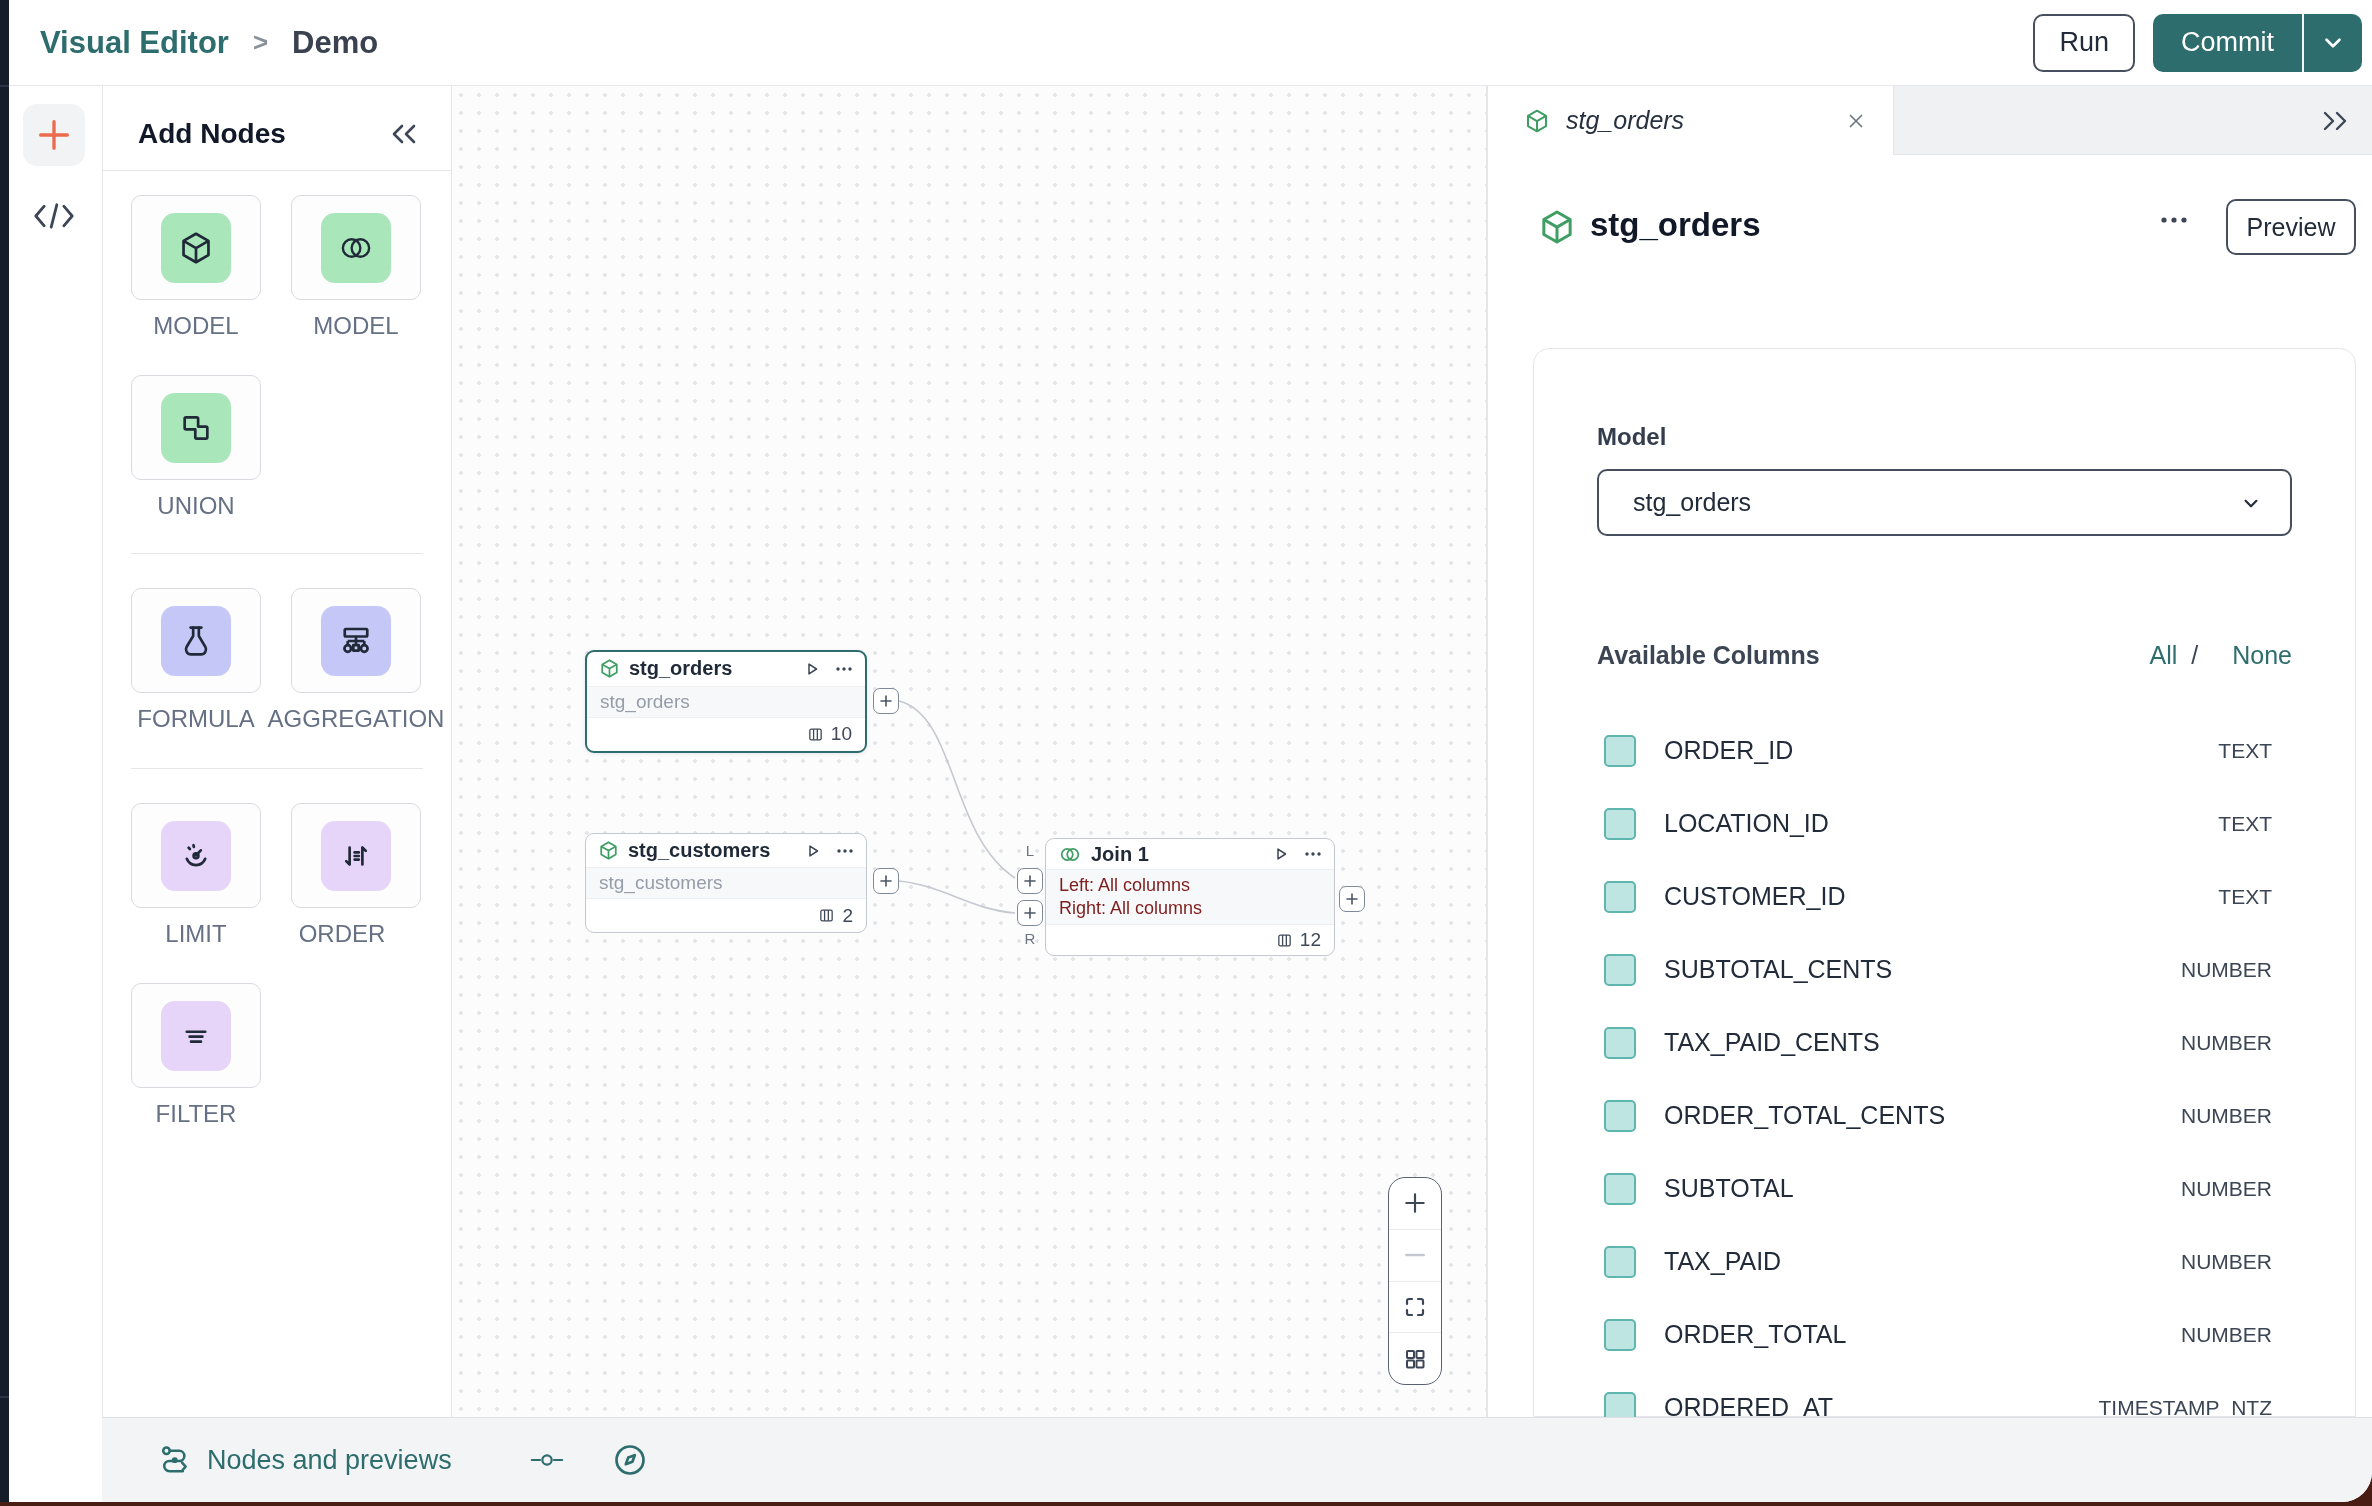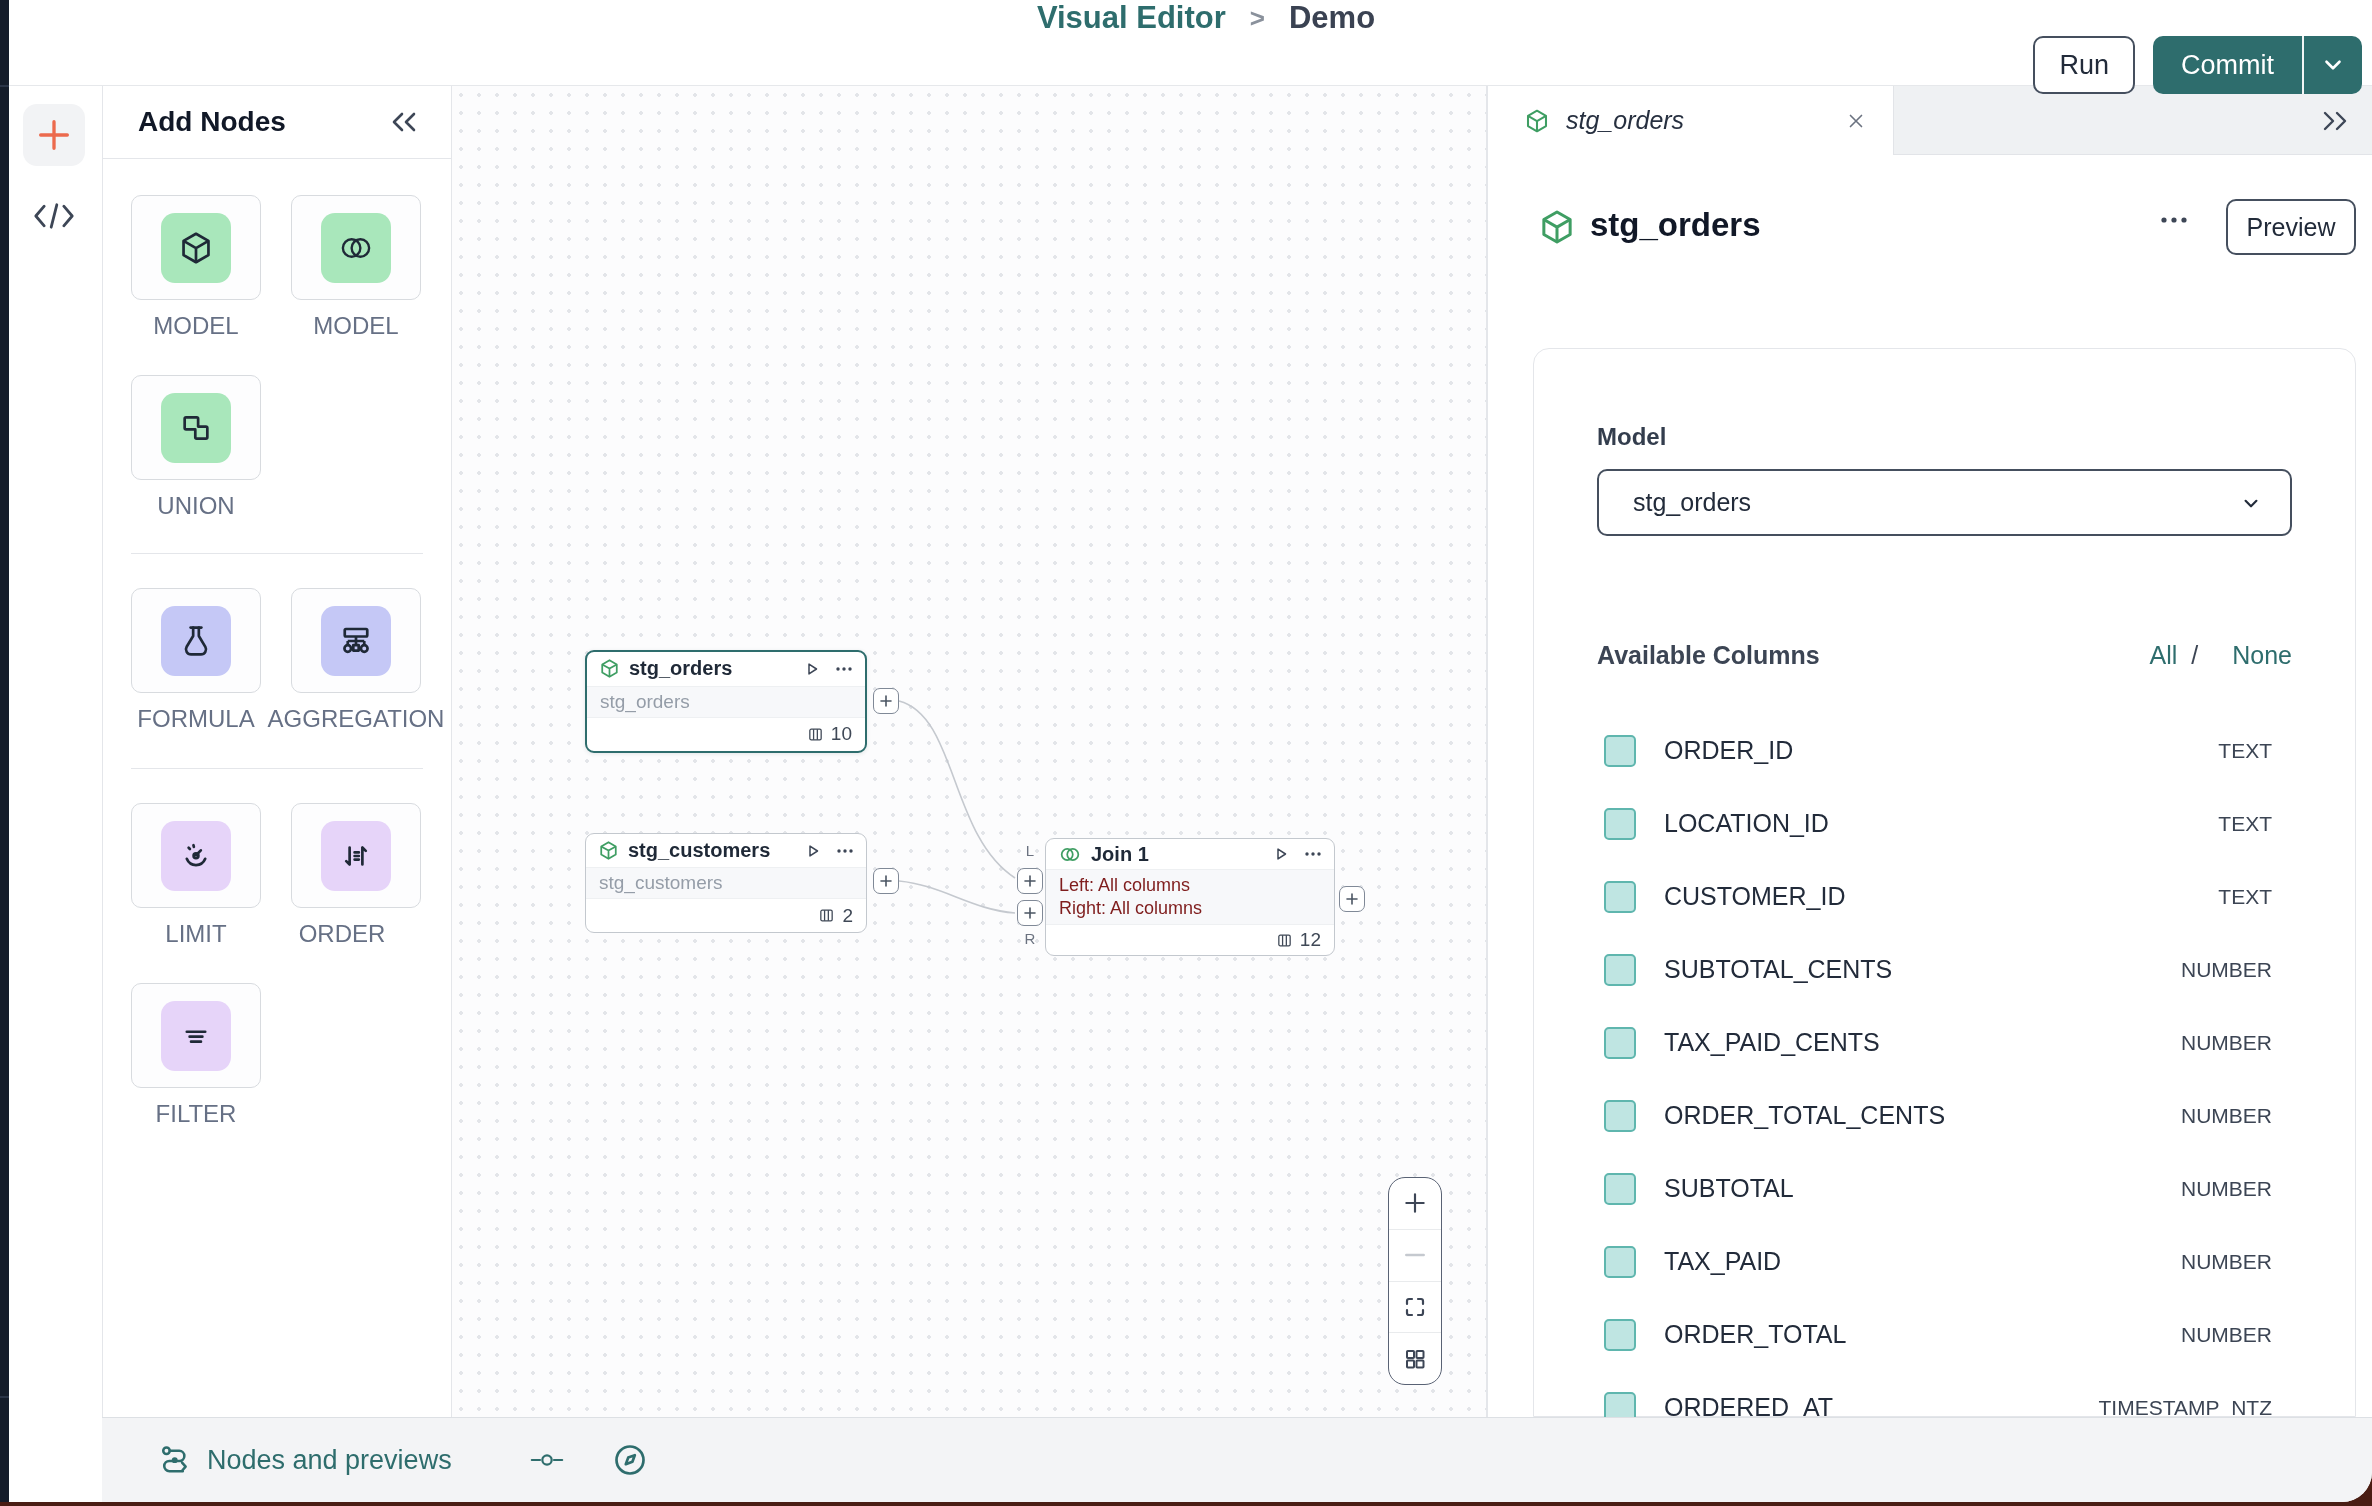--- a/index.html
+++ b/index.html
@@ -3,21 +3,21 @@
 <meta charset="utf-8">
 <style>
   * { margin:0; padding:0; box-sizing:border-box; font-family:"Liberation Sans","DejaVu Sans",sans-serif; }
   html,body { width:2372px; height:1506px; }
   body { background:#4a1d14; position:relative; overflow:hidden; }
   #app { position:absolute; left:0; top:0; width:2372px; height:1502px; background:#fff;
          border-bottom-right-radius:30px; overflow:hidden; }
 
   
   .hdr { position:absolute; left:0; top:0; right:0; height:86px; background:#fff;
-         border-bottom:1px solid #e6e8eb; display:flex; align-items:center; z-index:30;flex-direction:column; }
+         border-bottom:1px solid #e6e8eb; display:flex; align-items:center; z-index:30; }
   .crumbs { display:flex; align-items:center; gap:24px; padding-left:40px; }
   .crumb-app { color:#2e6d6d; font-size:31px; font-weight:bold; }
   .crumb-sep { color:#8a919c; font-size:26px; font-weight:bold; }
   .crumb-page { color:#3a4252; font-size:31px; font-weight:bold; }
   .hdr-right { margin-left:auto; display:flex; align-items:center; gap:18px; padding-right:10px; }
   .btn-run { height:58px; padding:0 24px; background:#fff; border:2px solid #454f5e; border-radius:10px;
              font-size:27px; color:#222b3a; display:flex; align-items:center; cursor:pointer; }
   .btn-commit-group { height:58px; display:flex; border-radius:10px; overflow:hidden; background:#2e6d6d; }
   .btn-commit { padding:0 28px; color:#fff; font-size:27px; display:flex; align-items:center; cursor:pointer; }
   .btn-commit-caret { width:60px; border-left:2px solid #f2f5f5; display:flex; align-items:center; justify-content:center; color:#fff; cursor:pointer; }
@@ -29,21 +29,21 @@
   
   .tool-col { position:absolute; left:9px; top:86px; width:93px; bottom:0; background:#fff; z-index:5; }
   .plus-tile { position:absolute; left:14px; top:18px; width:62px; height:62px; background:#f2f3f5;
                border-radius:14px; display:flex; align-items:center; justify-content:center; cursor:pointer; }
   .code-btn { position:absolute; left:24px; top:115px; width:44px; height:30px; color:#3d4656;
               font-size:27px; font-weight:bold; letter-spacing:2px; cursor:pointer; }
 
   
   .panel { position:absolute; left:102px; top:86px; width:350px; bottom:85px; background:#fff;
            border-right:1px solid #e4e6ea; border-left:1px solid #e4e6ea; z-index:5; }
-  .panel-hd { position:absolute; left:0; top:0; right:0; height:73px; border-bottom:1px solid #e4e6ea;
+  .panel-hd { position:absolute; left:0; top:12px; right:0; height:73px; border-bottom:1px solid #e4e6ea;
               display:flex; align-items:center; }
   .panel-title { font-size:28px; font-weight:bold; color:#111827; padding-left:35px; }
   .panel-collapse { margin-left:auto; margin-right:30px; color:#3d4656; cursor:pointer; display:flex; }
   .ncard { position:absolute; width:130px; height:105px; background:#fdfdfe; border:1px solid #d8dbdf;
            border-radius:10px; display:flex; align-items:center; justify-content:center; cursor:pointer; }
   .ntile { width:70px; height:70px; border-radius:14px; display:flex; align-items:center; justify-content:center; color:#1f2937; }
   .nlabel { position:absolute; width:190px; text-align:center; font-size:24px; color:#667085; }
   .pdivider { position:absolute; left:28px; right:28px; height:1px; background:#e4e6ea; }
 
   

